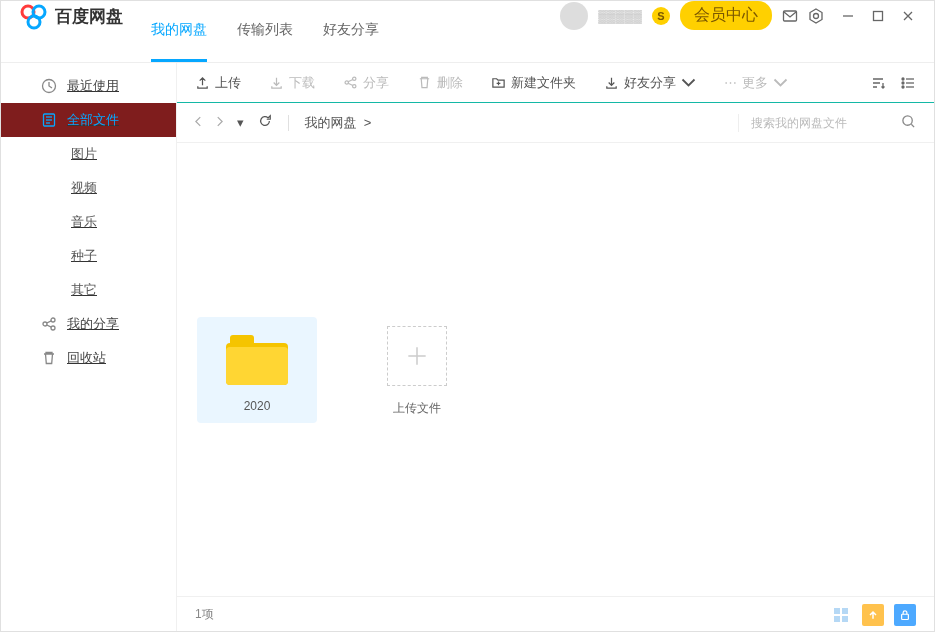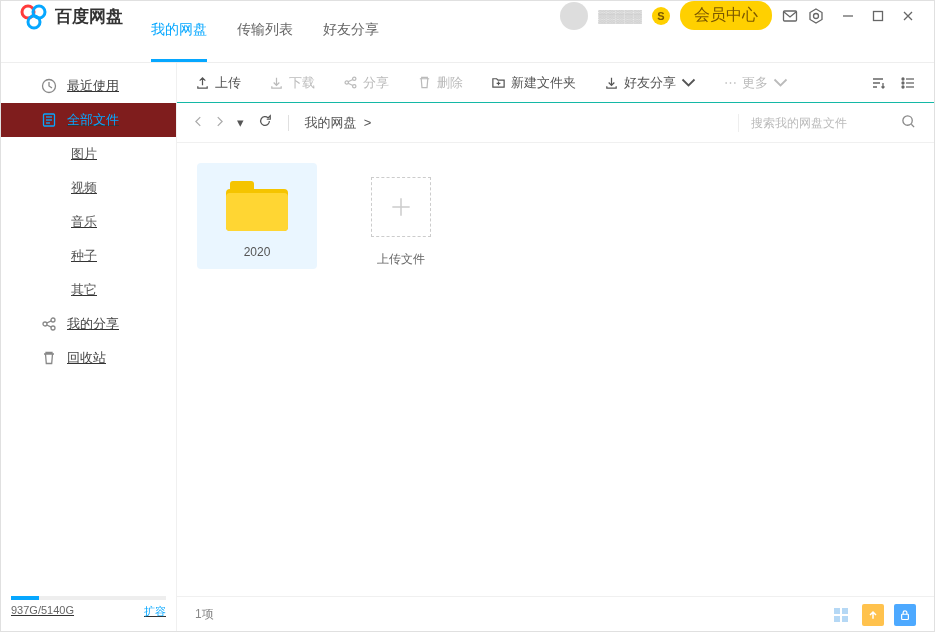--- a/index.html
+++ b/index.html
@@ -46,21 +46,21 @@
 
 .navbar { height: 40px; border-bottom: 1px solid #f0f0f0; display: flex; align-items: center; padding: 0 18px; gap: 12px; }
 .nav-arrows { display: flex; align-items: center; gap: 14px; color: #aaa; }
 .nav-arrows span { cursor: pointer; }
 .nav-sep { width: 1px; height: 16px; background: #e0e0e0; margin: 0 4px; }
 .breadcrumb { color: #555; font-size: 13px; }
 .search-box { margin-left: auto; display: flex; align-items: center; gap: 10px; border-left: 1px solid #eee; padding-left: 12px; }
 .search-input { border: none; outline: none; font-size: 12px; color: #666; width: 140px; }
 .search-input::placeholder { color: #bbb; }
 
-.content { flex: 1; padding: 20px; display: flex; gap: 24px; align-items: flex-start; }
+.content { flex: 1; padding: 20px; display: flex; gap: 40px; align-items: center; }
 .file-item { width: 120px; text-align: center; cursor: pointer; padding: 10px 0; border-radius: 4px; }
 .file-item.selected { background: #eaf6ff; }
 .folder-icon { width: 62px; height: 50px; margin: 8px auto 14px; position: relative; }
 .folder-back { position: absolute; width: 62px; height: 42px; bottom: 0; background: #f5c400; border-radius: 4px; }
 .folder-tab { position: absolute; width: 24px; height: 12px; top: 0; left: 4px; background: #f5c400; border-radius: 3px 3px 0 0; }
 .folder-front { position: absolute; width: 62px; height: 38px; bottom: 0; background: #ffd633; border-radius: 4px; }
 .file-label { font-size: 12px; color: #555; }
 
 .upload-tile { width: 120px; text-align: center; padding: 10px 0; cursor: pointer; }
 .upload-box { width: 60px; height: 60px; border: 1px dashed #ccc; margin: 4px auto 14px; display: flex; align-items: center; justify-content: center; color: #ccc; }
@@ -171,29 +171,20 @@
             <line x1="5.7" y1="7" x2="10.3" y2="4.8"></line>
             <line x1="5.7" y1="9" x2="10.3" y2="11.2"></line>
           </svg>
         <span>我的分享</span>
       </div>
       <div class="side-item has-icon">
         <svg class="side-icon" viewBox="0 0 16 16" fill="none" stroke="currentColor" stroke-width="1.3">
             <path d="M3 4h10M5 4V2.5h6V4M4.5 4l.8 9.5h5.4L11.5 4"></path>
           </svg>
         <span>回收站</span>
-      </div>
-    </div>
-    <div class="storage">
-      <div class="storage-bar">
-          <div class="storage-fill" id="storage-fill" style="width: 18.2%;"></div>
-        </div>
-      <div class="storage-text">
-        <span><span>937G</span>/<span>5140G</span></span>
-        <span class="expand-link">扩容</span>
       </div>
     </div>
   </div>
 
   <div class="main">
     <div class="toolbar">
       <div class="tool-btn">
         <svg viewBox="0 0 16 16" fill="none" stroke="currentColor" stroke-width="1.3">
             <path d="M8 11V3M5 6l3-3 3 3M3 12v2h10v-2"></path>
           </svg>

